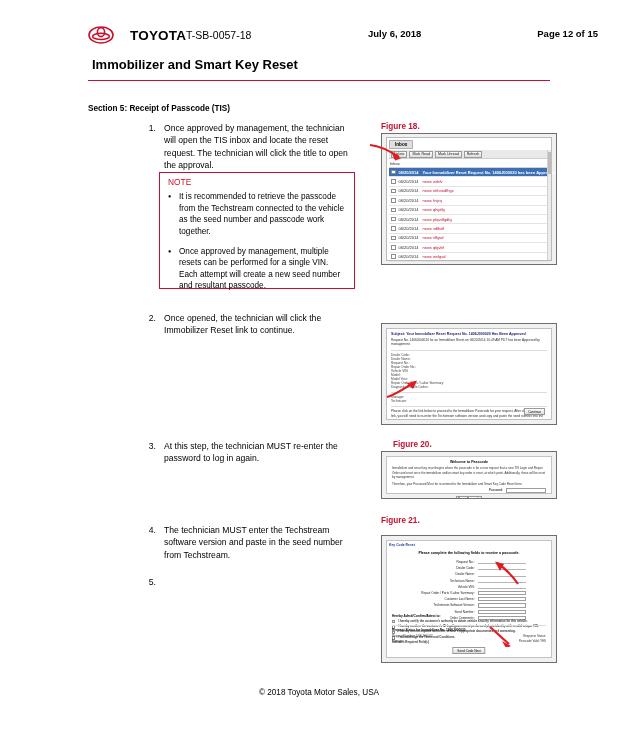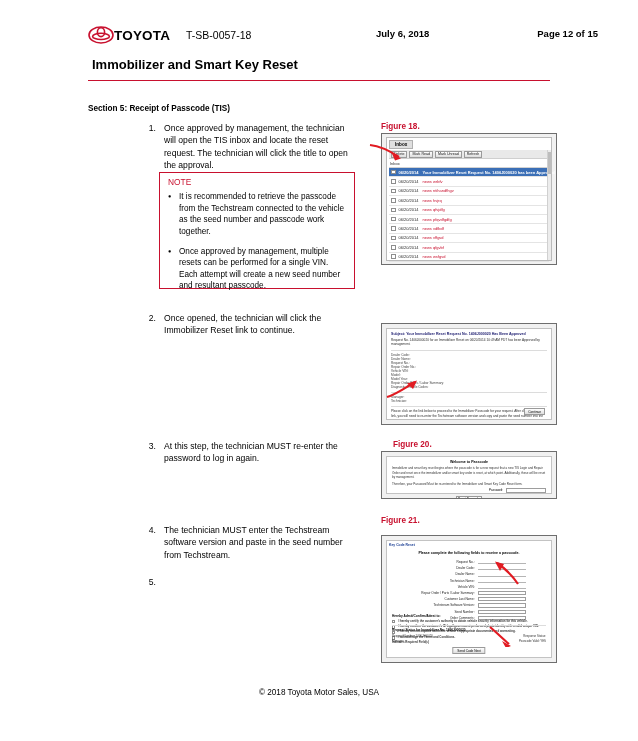--- a/index.html
+++ b/index.html
@@ -20,40 +20,40 @@
     background: #fff;
   }
 
   
   .header {
     position: absolute;
     left: 88px; top: 22px; width: 510px; height: 26px;
     display: flex; align-items: center;
   }
   .logo {
-    display: flex; align-items: center; gap: 0;
+    display: flex; align-items: center; gap: 16px;
     width: 88px;
   }
   .logo-mark {
     width: 26px; height: 18px;
     position: relative;
   }
   .logo-mark svg { display: block; }
   .logo-text {
     font-size: 13.5px; font-weight: bold; letter-spacing: 0.2px;
     color: #000;
   }
   .hdr-doc {
     font-size: 10.5px; font-weight: normal;
     margin-left: 10px;
     white-space: nowrap;
   }
   .hdr-date {
     font-size: 9.5px; font-weight: bold;
-    position: absolute; left: 288px; top: 6px;
+    position: absolute; left: 280px; top: 6px;
     white-space: nowrap;
   }
   .hdr-page {
     font-size: 9.5px; font-weight: bold;
     position: absolute; right: 0px; top: 6px;
     white-space: nowrap;
   }
 
   .title {
     position: absolute; left: 92px; top: 57px;

